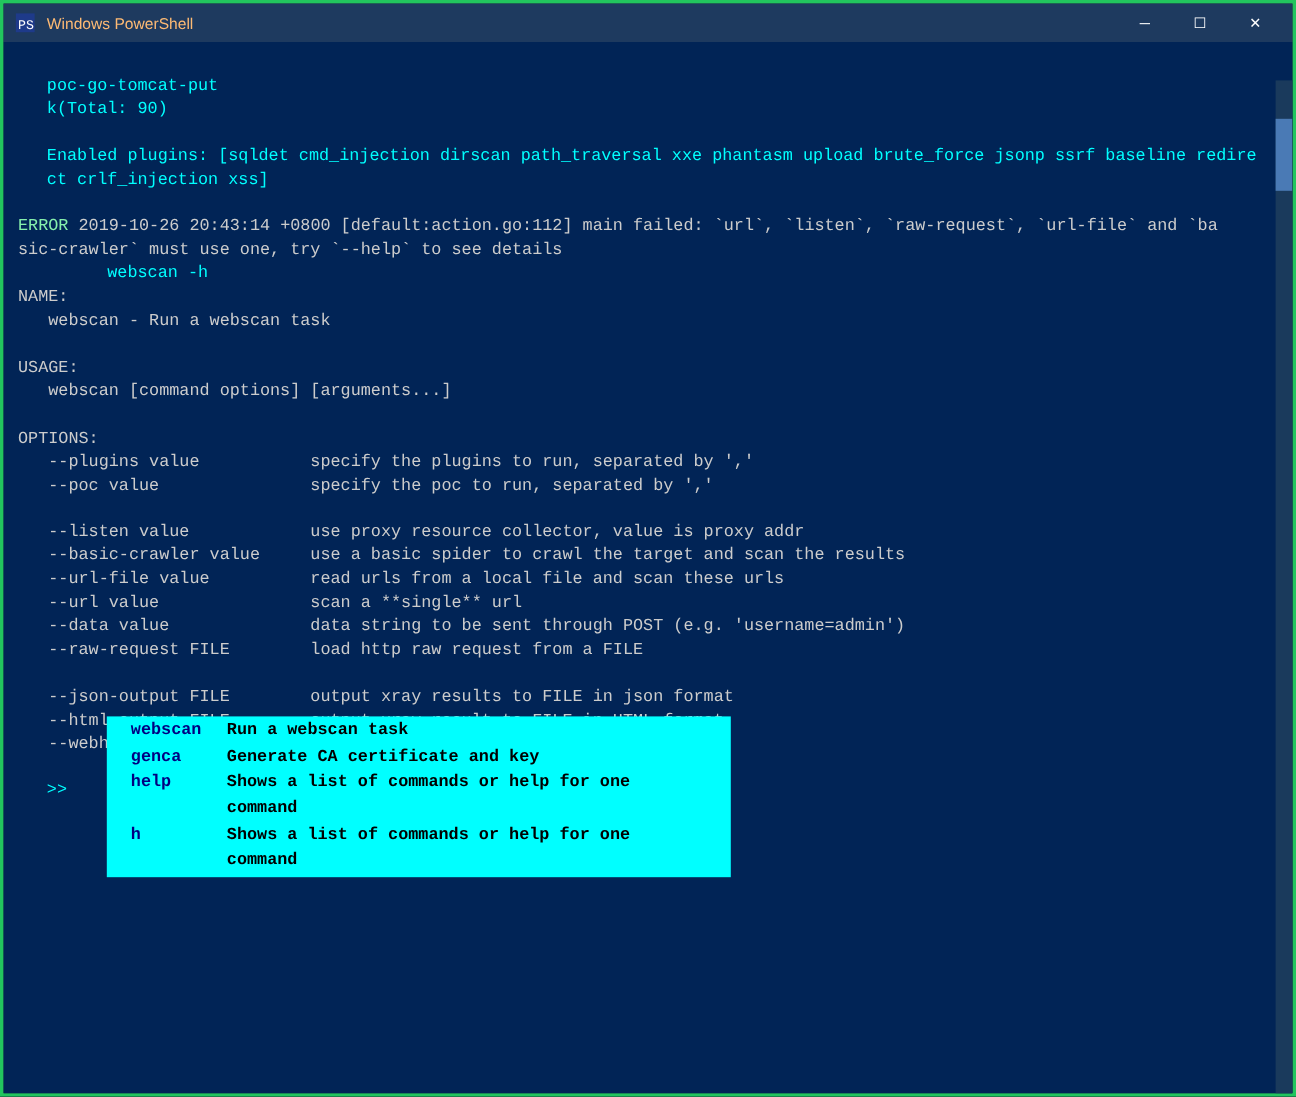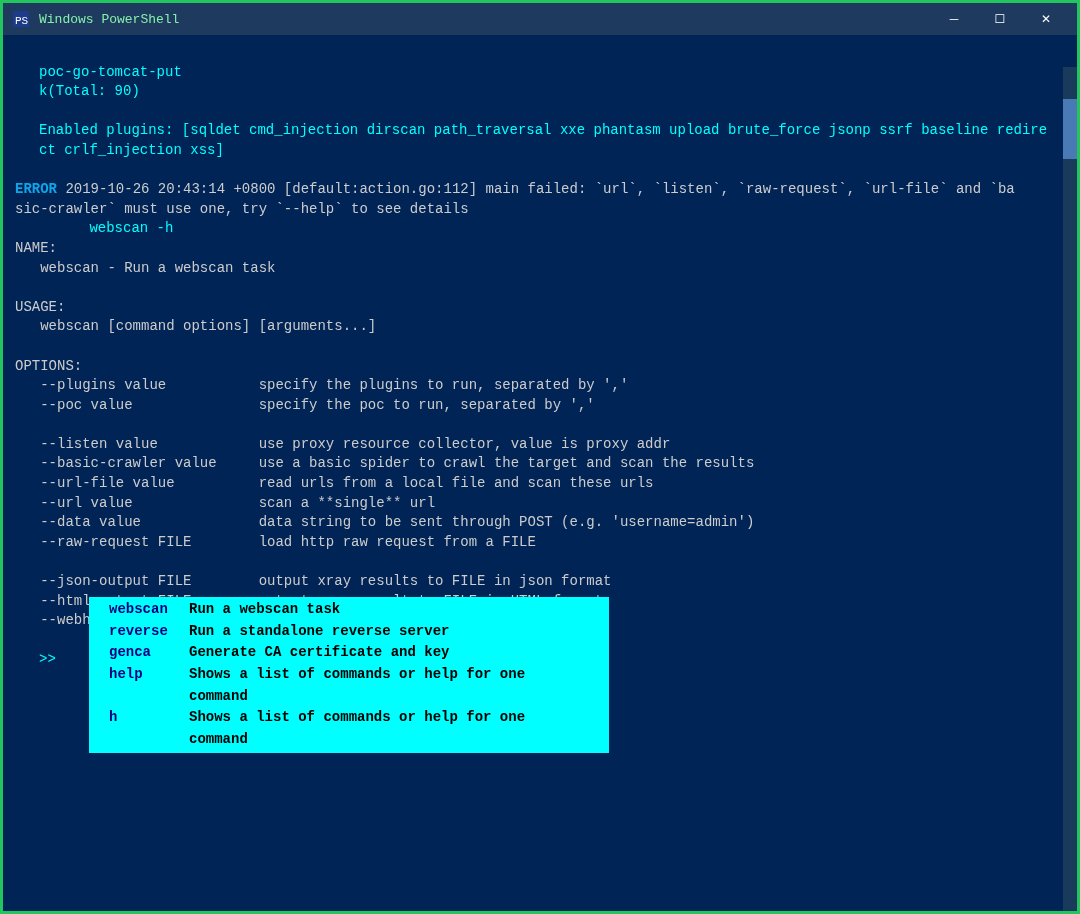--- a/index.html
+++ b/index.html
@@ -38,22 +38,22 @@
       align-items: center;
       justify-content: center;
     }
 
     .titlebar-icon svg {
       width: 16px;
       height: 16px;
     }
 
     .titlebar-title {
-      color: #86efac;
-      font-family: Liberation Mono, monospace;
+      color: #fdba74;
+      font-family: Liberation Sans, sans-serif;
       font-size: 13px;
       flex: 1;
     }
 
     .titlebar-controls {
       display: flex;
       gap: 0;
     }
 
     .titlebar-btn {
@@ -79,22 +79,22 @@
     .terminal-content {
       font-size: 14px;
       line-height: 1.4;
       white-space: pre;
     }
 
     .cyan { color: #00ffff; margin-left: 24px; }
     .white { color: #cccccc; }
 
     .error-label {
-      color: #0ea5e9;
-      font-weight: bold;
+      color: #86efac;
+      font-weight: normal;
     }
 
     .error-rest {
       color: #cccccc;
     }
 
     .autocomplete-box {
       position: absolute;
       left: 86px;
       top: 562px;
@@ -195,24 +195,20 @@
 
 <span class="cyan">&gt;&gt;</span>
     </div>
 
     <div class="autocomplete-box">
       <div class="autocomplete-row">
         <span class="autocomplete-cmd">webscan</span>
         <span class="autocomplete-desc">Run a webscan task</span>
       </div>
       <div class="autocomplete-row">
-        <span class="autocomplete-cmd">reverse</span>
-        <span class="autocomplete-desc">Run a standalone reverse server</span>
-      </div>
-      <div class="autocomplete-row">
         <span class="autocomplete-cmd">genca</span>
         <span class="autocomplete-desc">Generate CA certificate and key</span>
       </div>
       <div class="autocomplete-row">
         <span class="autocomplete-cmd">help</span>
         <span class="autocomplete-desc">Shows a list of commands or help for one command</span>
       </div>
       <div class="autocomplete-row">
         <span class="autocomplete-cmd">h</span>
         <span class="autocomplete-desc">Shows a list of commands or help for one command</span>

